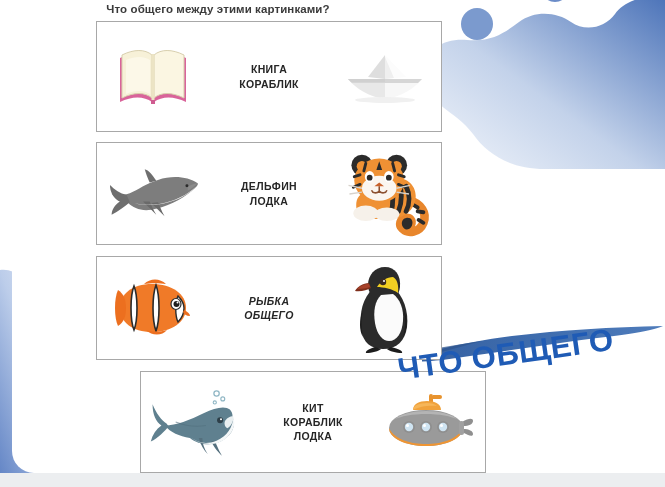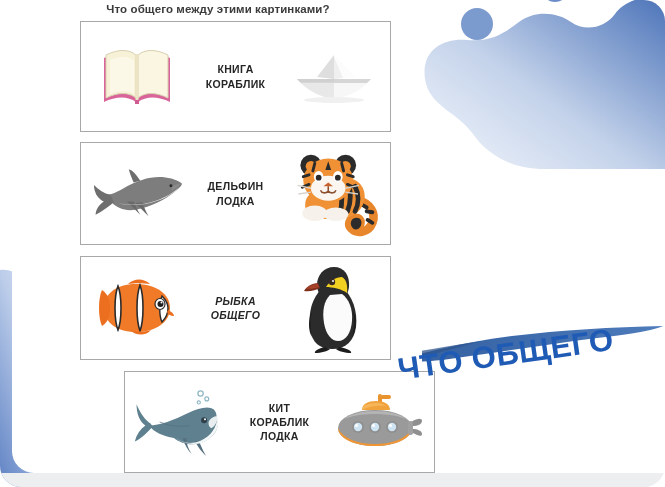--- a/index.html
+++ b/index.html
@@ -2,21 +2,21 @@
 <html><head>
 <meta charset="utf-8">
 <style>
   html,body{margin:0;padding:0;}
   body{
     width:665px;height:487px;
     background:#ffffff;
     font-family:"Liberation Sans","DejaVu Sans",sans-serif;
     overflow:hidden;position:relative;
   }
-  #stage{position:absolute;inset:0;width:665px;height:487px;overflow:hidden;background:#fff;border-radius:21px;}
+  #stage{position:absolute;inset:0;width:665px;height:487px;overflow:hidden;background:#fff;}
 
   
   .deco{position:absolute;pointer-events:none;}
   #blob-tr{right:0;top:-6px;width:250px;height:175px;}
   #blob-bl{left:0;bottom:0;width:122px;height:225px;}
   #brush{left:392px;top:326px;width:273px;height:40px;}
 
   
   #bottom-strip{
     position:absolute;left:0;bottom:0;width:665px;height:14px;
@@ -31,21 +31,21 @@
 
   #title{
     position:absolute;left:12px;top:3px;width:388px;
     text-align:center;
     font-size:11.5px;font-weight:bold;color:#3b3b3b;
     letter-spacing:.1px;white-space:nowrap;
   }
 
   
   .row{
-    position:absolute;left:68px;width:311px;
+    position:absolute;left:84px;width:346px;
     border:1px solid #a8a8a8;background:#ffffff;
     box-sizing:border-box;
   }
   #row-0{top:21px;height:111px;}
   #row-1{top:142px;height:103px;padding-left:33px;}
   #row-2{top:256px;height:104px;font-style:italic;}
   #row-3{top:371px;height:102px;margin-left:44px;}
 
   .row-inner{
     position:absolute;inset:0;

